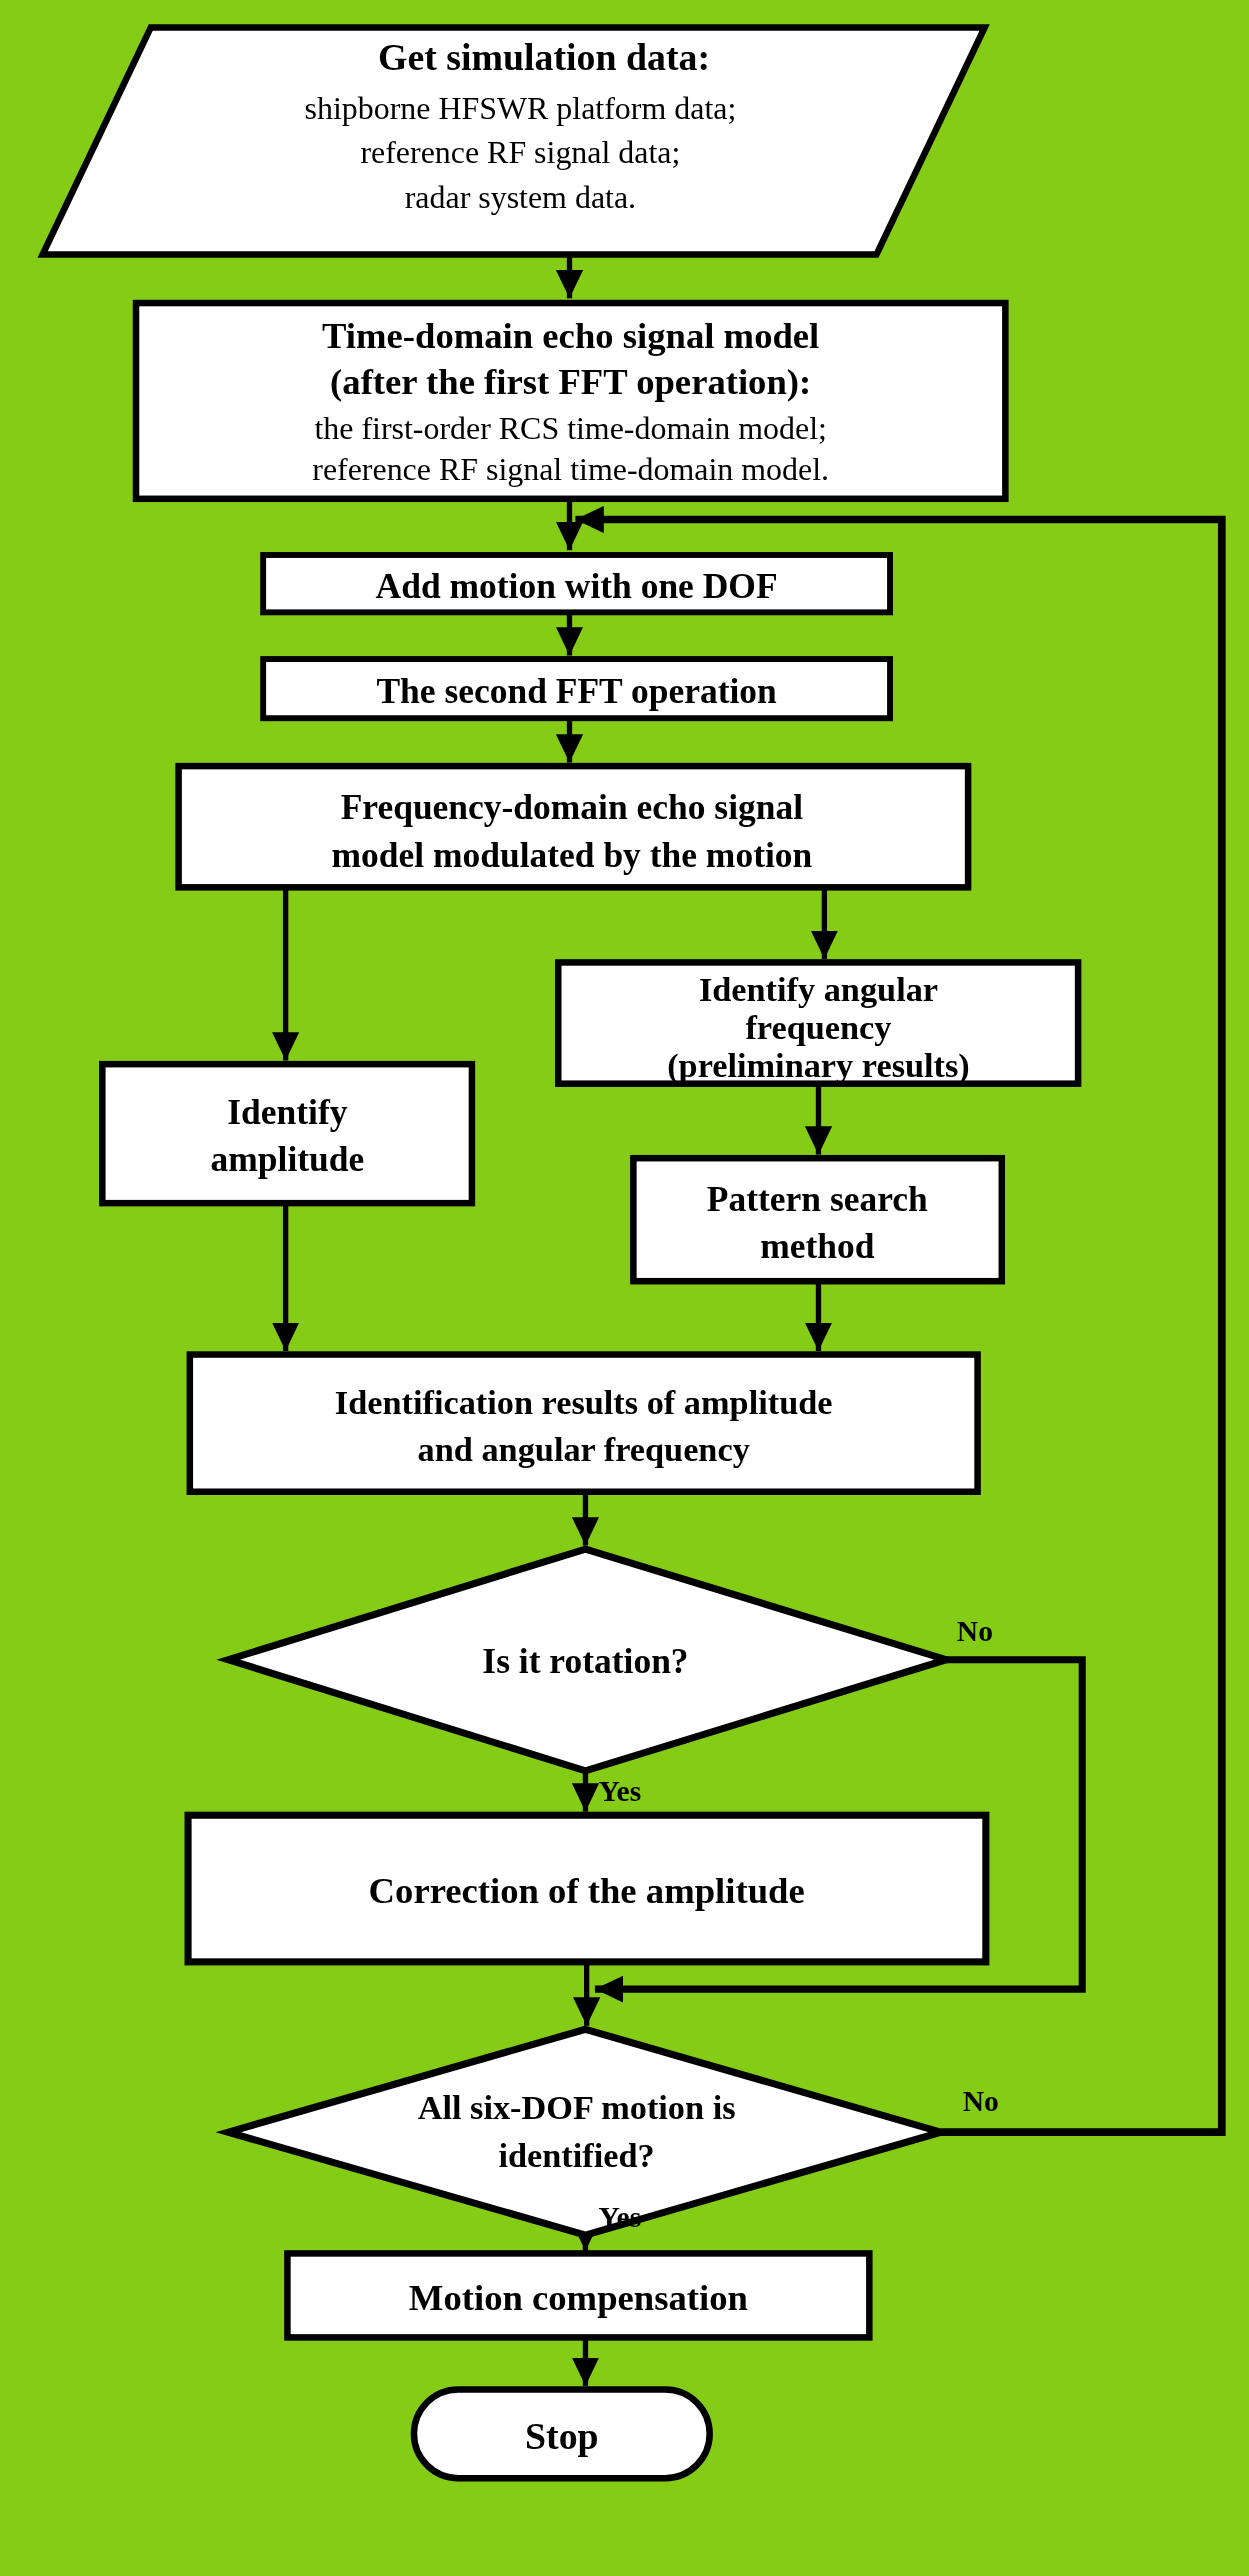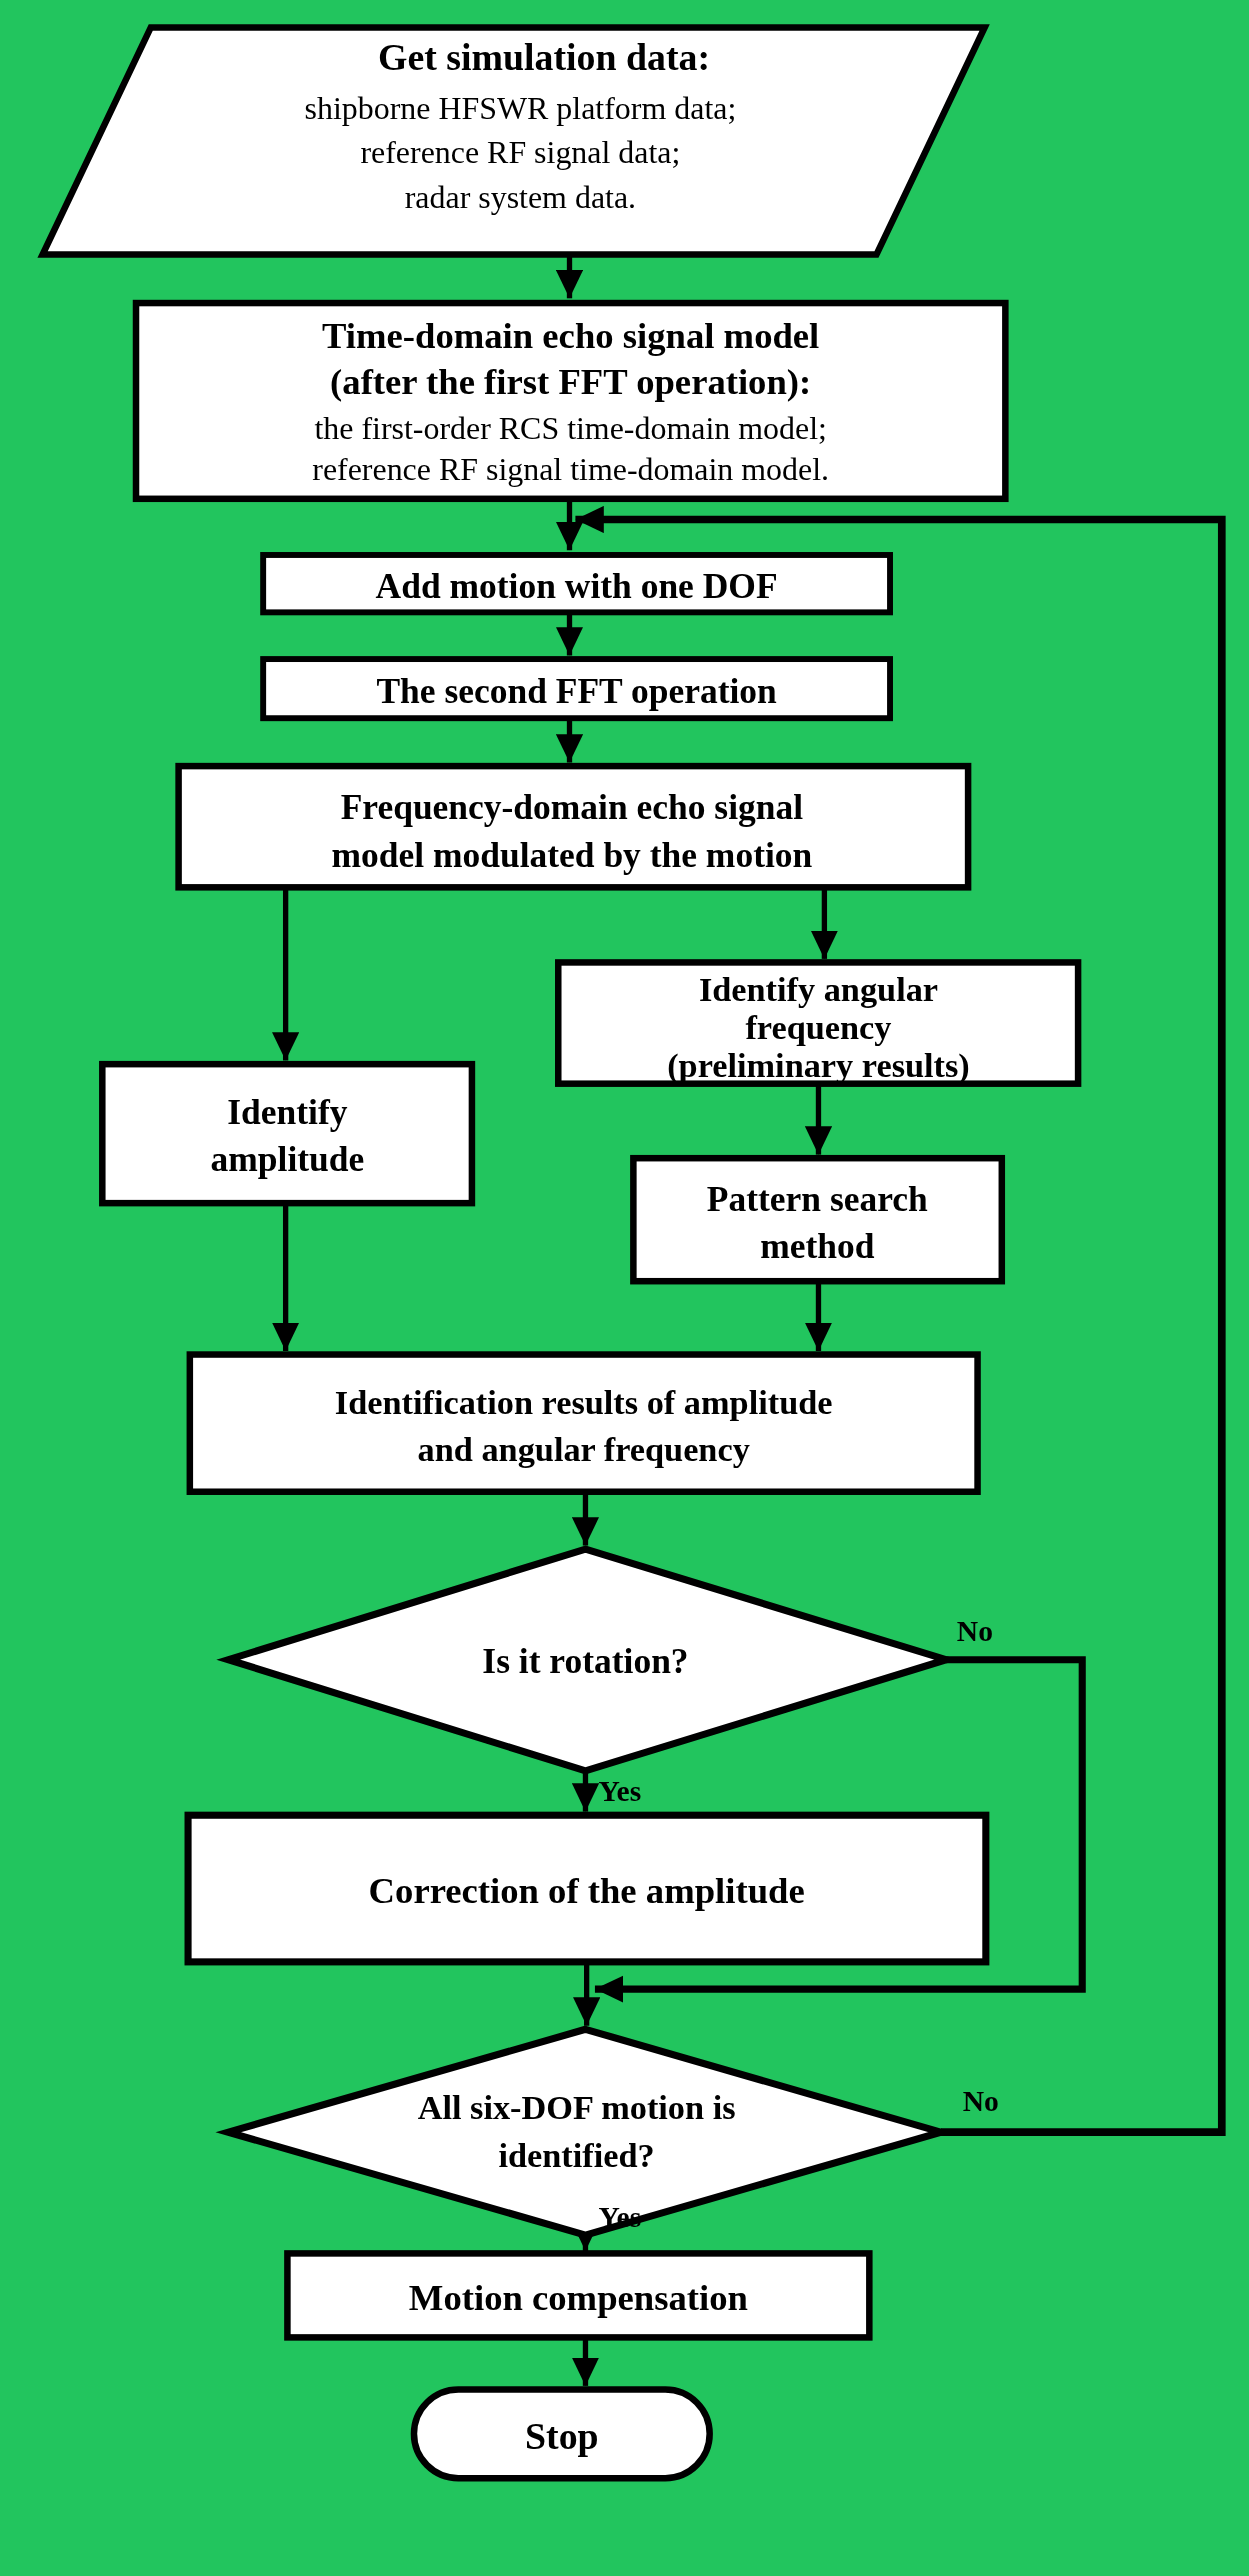--- a/index.html
+++ b/index.html
@@ -3,21 +3,21 @@
 <meta charset="utf-8">
 <style>
   html, body {
     margin: 0;
     padding: 0;
     background: #ffffff;
   }
   .canvas {
     width: 1249px;
     height: 2576px;
-    background: #22c55e;
+    background: #84cc16;
     position: relative;
   }
   svg { display: block; }
   .shape {
     fill: #ffffff;
     stroke: #000000;
   }
   .edge {
     fill: none;
     stroke: #000000;

